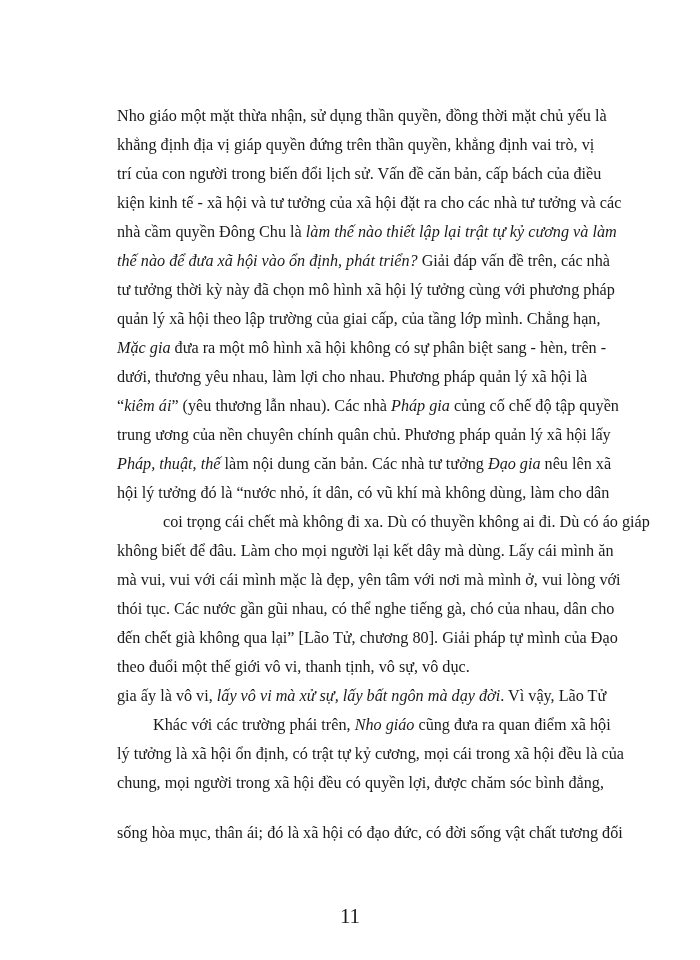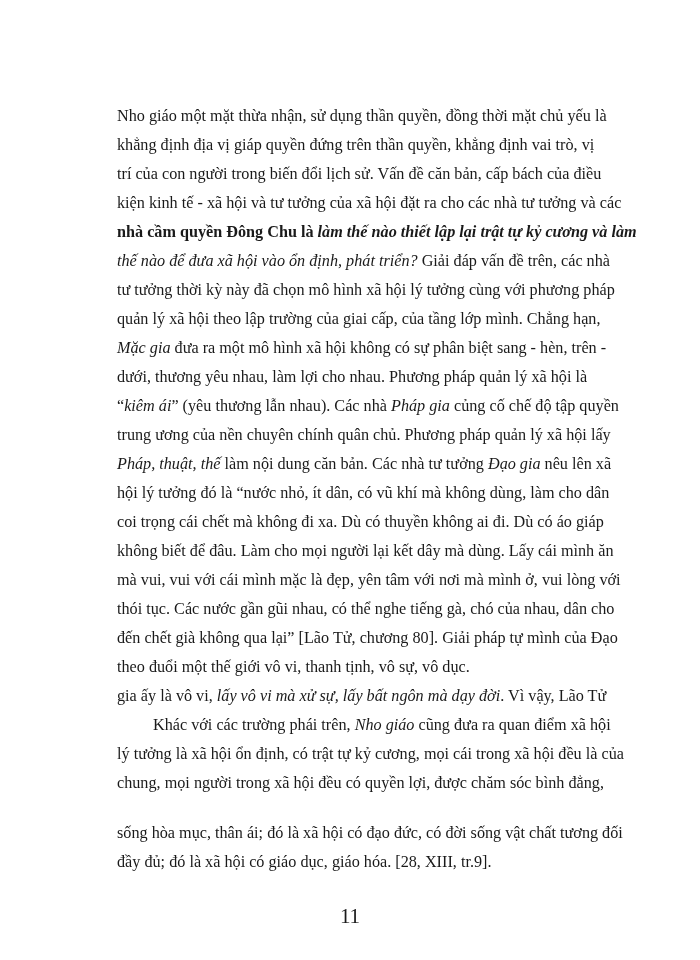--- a/index.html
+++ b/index.html
@@ -34,40 +34,39 @@
 </head>
 <body>
 
 <div class="page">
   <div class="content">
     <div class="para" id="para-0">
         <span class="line" style="display: block;"><span><span>Nho giáo một mặt thừa nhận, sử dụng thần quyền, đồng thời mặt chủ yếu là</span></span></span>
         <span class="line" style="display: block;"><span><span>khẳng định địa vị giáp quyền đứng trên thần quyền, khẳng định vai trò, vị</span></span></span>
         <span class="line" style="display: block;"><span><span>trí của con người trong biến đổi lịch sử. Vấn đề căn bản, cấp bách của điều</span></span></span>
         <span class="line" style="display: block;"><span><span>kiện kinh tế - xã hội và tư tưởng của xã hội đặt ra cho các nhà tư tưởng và các</span></span></span>
-        <span class="line" style="display: block; font-weight: bold;"><span><span>nhà cầm quyền Đông Chu là </span><span class="i">làm thế nào thiết lập lại trật tự kỷ cương và làm</span></span></span>
+        <span class="line" style="display: block;"><span><span>nhà cầm quyền Đông Chu là </span><span class="i">làm thế nào thiết lập lại trật tự kỷ cương và làm</span></span></span>
         <span class="line" style="display: block;"><span><span class="i">thế nào để đưa xã hội vào ổn định, phát triển?</span><span> Giải đáp vấn đề trên, các nhà</span></span></span>
         <span class="line" style="display: block;"><span><span>tư tưởng thời kỳ này đã chọn mô hình xã hội lý tưởng cùng với phương pháp</span></span></span>
         <span class="line" style="display: block;"><span><span>quản lý xã hội theo lập trường của giai cấp, của tầng lớp mình. Chẳng hạn,</span></span></span>
         <span class="line" style="display: block;"><span><span class="i">Mặc gia</span><span> đưa ra một mô hình xã hội không có sự phân biệt sang - hèn, trên -</span></span></span>
         <span class="line" style="display: block;"><span><span>dưới, thương yêu nhau, làm lợi cho nhau. Phương pháp quản lý xã hội là</span></span></span>
         <span class="line" style="display: block;"><span><span>“</span><span class="i">kiêm ái</span><span>” (yêu thương lẫn nhau). Các nhà </span><span class="i">Pháp gia</span><span> củng cố chế độ tập quyền</span></span></span>
         <span class="line" style="display: block;"><span><span>trung ương của nền chuyên chính quân chủ. Phương pháp quản lý xã hội lấy</span></span></span>
         <span class="line" style="display: block;"><span><span class="i">Pháp, thuật, thế</span><span> làm nội dung căn bản. Các nhà tư tưởng </span><span class="i">Đạo gia</span><span> nêu lên xã</span></span></span>
         <span class="line" style="display: block;"><span><span>hội lý tưởng đó là “nước nhỏ, ít dân, có vũ khí mà không dùng, làm cho dân</span></span></span>
-        <span class="line" style="display: block;"><span><span>coi trọng cái chết mà không đi xa. Dù có thuyền không ai đi. Dù có áo giáp</span></span></span>
+        <span class="line" style="display: block; margin-left: 46px;"><span><span>coi trọng cái chết mà không đi xa. Dù có thuyền không ai đi. Dù có áo giáp</span></span></span>
         <span class="line" style="display: block;"><span><span>không biết để đâu. Làm cho mọi người lại kết dây mà dùng. Lấy cái mình ăn</span></span></span>
         <span class="line" style="display: block;"><span><span>mà vui, vui với cái mình mặc là đẹp, yên tâm với nơi mà mình ở, vui lòng với</span></span></span>
         <span class="line" style="display: block;"><span><span>thói tục. Các nước gần gũi nhau, có thể nghe tiếng gà, chó của nhau, dân cho</span></span></span>
         <span class="line" style="display: block;"><span><span>đến chết già không qua lại” [Lão Tử, chương 80]. Giải pháp tự mình của Đạo</span></span></span>
         <span class="line last"><span>theo đuổi một thế giới vô vi, thanh tịnh, vô sự, vô dục.</span></span>
         <span class="line" style="display: block;"><span><span>gia ấy là vô vi, </span><span class="i">lấy vô vi mà xử sự, lấy bất ngôn mà dạy đời</span><span>. Vì vậy, Lão Tử</span></span></span>
       </div>
     <div class="para" id="para-1">
         <span class="line indent" style="display: block;"><span><span>Khác với các trường phái trên, </span><span class="i">Nho giáo</span><span> cũng đưa ra quan điểm xã hội</span></span></span>
         <span class="line" style="display: block;"><span><span>lý tưởng là xã hội ổn định, có trật tự kỷ cương, mọi cái trong xã hội đều là của</span></span></span>
         <span class="line" style="display: block;"><span><span>chung, mọi người trong xã hội đều có quyền lợi, được chăm sóc bình đẳng,</span></span></span>
         <span class="line" style="display: block; margin-top: 21px;"><span><span>sống hòa mục, thân ái; đó là xã hội có đạo đức, có đời sống vật chất tương đối</span></span></span>
-        <span class="line last"><span>đầy đủ; đó là xã hội có giáo dục, giáo hóa. [28, XIII, tr.9].</span></span>
       </div>
   </div>
   <div class="page-number">11</div>
 </div>
 
 </body></html>

